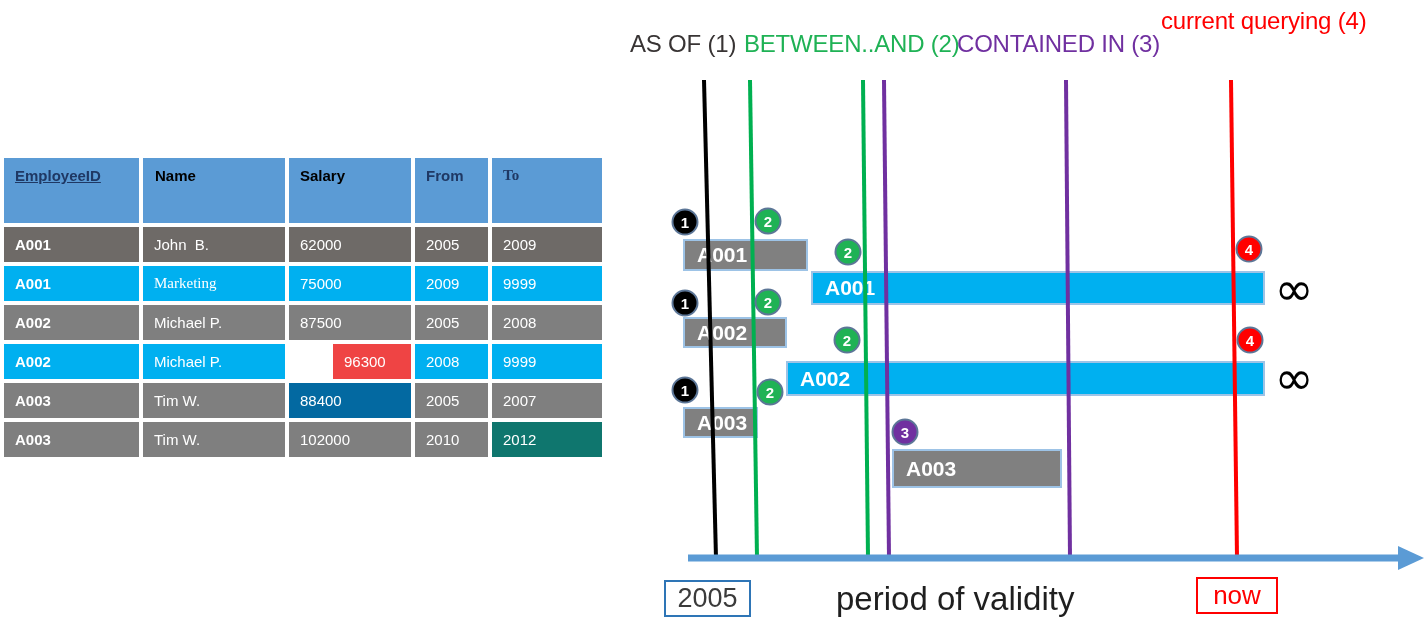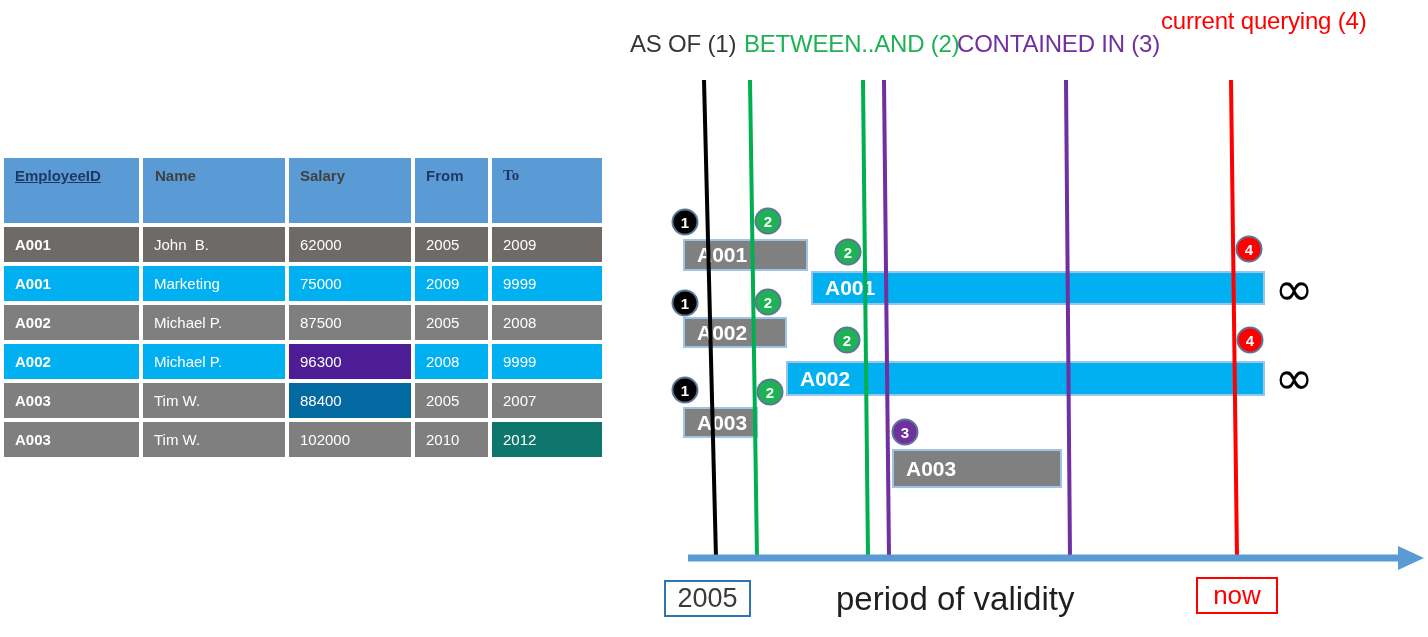--- a/index.html
+++ b/index.html
@@ -42,50 +42,50 @@
   <div class="legend-label" style="left: 630px; top: 30px; color: rgb(56, 52, 52);">AS OF (1)</div>
   <div class="legend-label" style="left: 744px; top: 30px; color: rgb(31, 178, 85);">BETWEEN..AND (2)</div>
   <div class="legend-label" style="left: 957px; top: 30px; color: rgb(112, 48, 160);">CONTAINED IN (3)</div>
   <div class="legend-label legend-current" style="left: 1161px; top: 8px; color: rgb(255, 0, 0);">
     <div>current querying (4)</div>
   </div>
 
   <div id="employee-table">
       <div class="tbl-row tbl-header">
         <div class="cell u" style="background: rgb(91, 155, 213); color: rgb(31, 56, 100);"><span>EmployeeID</span></div>
-        <div class="cell" style="background: rgb(91, 155, 213); color: #404040; padding-left: 12px;"><span>Name</span></div>
-        <div class="cell" style="background: rgb(91, 155, 213); color: #404040;"><span>Salary</span></div>
+        <div class="cell" style="background: rgb(91, 155, 213); color: #000000; padding-left: 12px;"><span>Name</span></div>
+        <div class="cell" style="background: rgb(91, 155, 213); color: #000000;"><span>Salary</span></div>
         <div class="cell" style="background: rgb(91, 155, 213); color: rgb(31, 56, 100);"><span>From</span></div>
         <div class="cell" style="background: rgb(91, 155, 213); color: rgb(31, 56, 100); font-family: Liberation Serif, serif;"><span>To</span></div>
       </div>
       <div class="tbl-row tbl-data">
         <div class="cell c0" style="background: rgb(110, 106, 103);">A001</div>
         <div class="cell c1" style="background: rgb(110, 106, 103);">John  B.</div>
         <div class="cell c2" style="background: rgb(110, 106, 103);">62000</div>
         <div class="cell c3" style="background: rgb(110, 106, 103);">2005</div>
         <div class="cell c4" style="background: rgb(110, 106, 103);">2009</div>
       </div>
       <div class="tbl-row tbl-data">
         <div class="cell c0" style="background: rgb(0, 176, 240);">A001</div>
-        <div class="cell c1" style="background: rgb(0, 176, 240);">Marketing</div>
+        <div class="cell c1" style="background: rgb(0, 176, 240); font-family: Liberation Serif, serif;">Marketing</div>
         <div class="cell c2" style="background: rgb(0, 176, 240);">75000</div>
         <div class="cell c3" style="background: rgb(0, 176, 240);">2009</div>
         <div class="cell c4" style="background: rgb(0, 176, 240);">9999</div>
       </div>
       <div class="tbl-row tbl-data">
         <div class="cell c0" style="background: rgb(127, 127, 127);">A002</div>
         <div class="cell c1" style="background: rgb(127, 127, 127);">Michael P.</div>
         <div class="cell c2" style="background: rgb(127, 127, 127);">87500</div>
         <div class="cell c3" style="background: rgb(127, 127, 127);">2005</div>
         <div class="cell c4" style="background: rgb(127, 127, 127);">2008</div>
       </div>
       <div class="tbl-row tbl-data">
         <div class="cell c0" style="background: rgb(0, 176, 240);">A002</div>
         <div class="cell c1" style="background: rgb(0, 176, 240);">Michael P.</div>
-        <div class="cell c2" style="background: #4c1d95;">96300</div>
+        <div class="cell c2" style="background: #ef4444; margin-left: 44px;">96300</div>
         <div class="cell c3" style="background: rgb(0, 176, 240);">2008</div>
         <div class="cell c4" style="background: rgb(0, 176, 240);">9999</div>
       </div>
       <div class="tbl-row tbl-data">
         <div class="cell c0" style="background: rgb(127, 127, 127);">A003</div>
         <div class="cell c1" style="background: rgb(127, 127, 127);">Tim W.</div>
         <div class="cell c2" style="background: #0369a1;">88400</div>
         <div class="cell c3" style="background: rgb(127, 127, 127);">2005</div>
         <div class="cell c4" style="background: rgb(127, 127, 127);">2007</div>
       </div>

